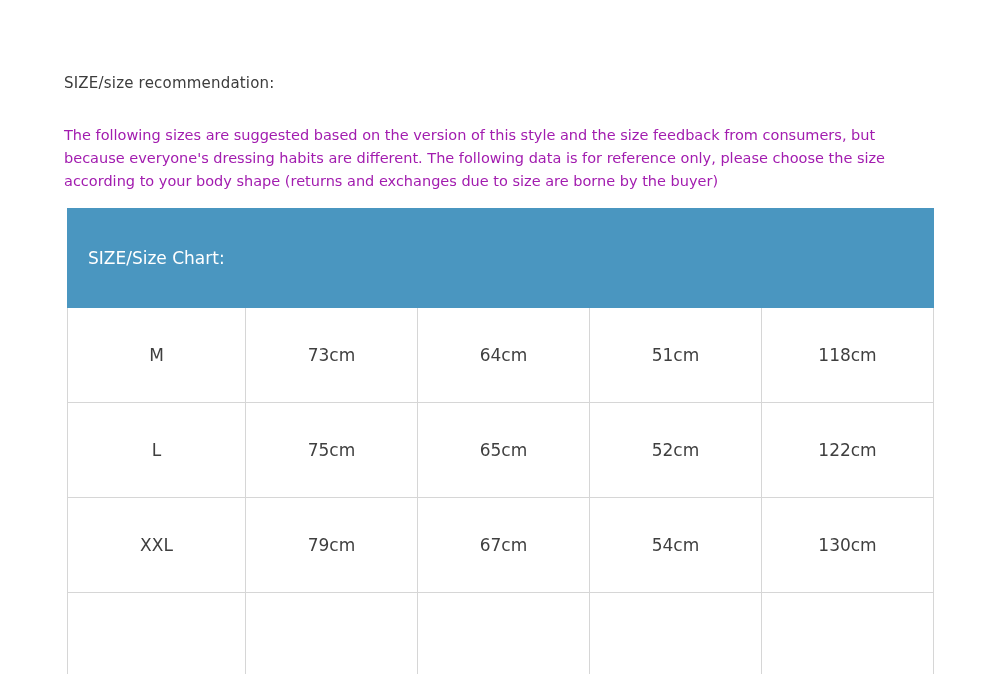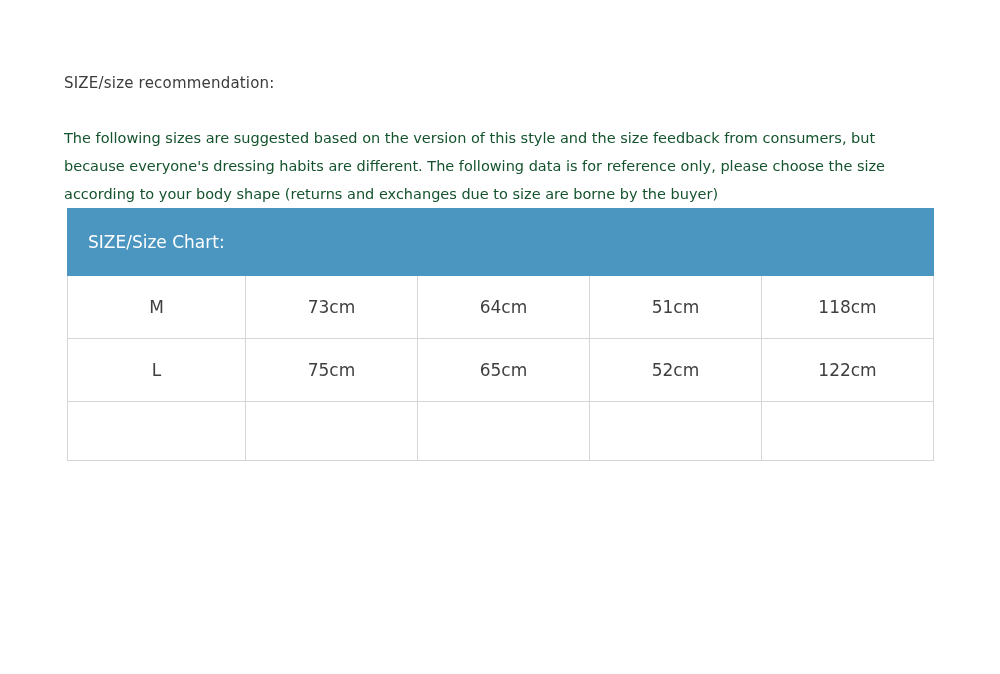--- a/index.html
+++ b/index.html
@@ -28,22 +28,22 @@
     font-size: 15px;
     color: #3c3c3c;
     letter-spacing: 0.2px;
   }
   .intro {
     position: absolute;
     left: 64px;
     top: 124px;
     width: 876px;
     font-size: 14.5px;
-    line-height: 28px;
-    color: #14532d;
+    line-height: 23px;
+    color: #a21caf;
   }
   .intro p {
     margin: 0;
   }
   .table-wrap {
     position: absolute;
     left: 67px;
     top: 208px;
     width: 866px;
   }
@@ -51,21 +51,21 @@
     border-collapse: collapse;
     width: 866px;
     table-layout: fixed;
   }
   table.size-chart td {
     border: 1px solid #d6d6d6;
     text-align: center;
     vertical-align: middle;
     font-size: 17px;
     color: #3f3f3f;
-    padding: 0;
+    padding: 16px;
   }
   tr.chart-title-row td {
     background: #4a96c0;
     border: 1px solid #4a96c0;
     color: #ffffff;
     text-align: left;
     padding-left: 20px;
     height: 66px;
     font-size: 17px;
   }
@@ -123,20 +123,27 @@
           <td>51cm</td>
           <td>118cm</td>
         </tr>
         <tr class="data-row">
           <td>L</td>
           <td>75cm</td>
           <td>65cm</td>
           <td>52cm</td>
           <td>122cm</td>
         </tr>
+        <tr class="data-row">
+          <td>XXL</td>
+          <td>79cm</td>
+          <td>67cm</td>
+          <td>54cm</td>
+          <td>130cm</td>
+        </tr>
         <tr class="empty-row">
           <td></td>
           <td></td>
           <td></td>
           <td></td>
           <td></td>
         </tr>
       </tbody>
     </table>
   </div>

